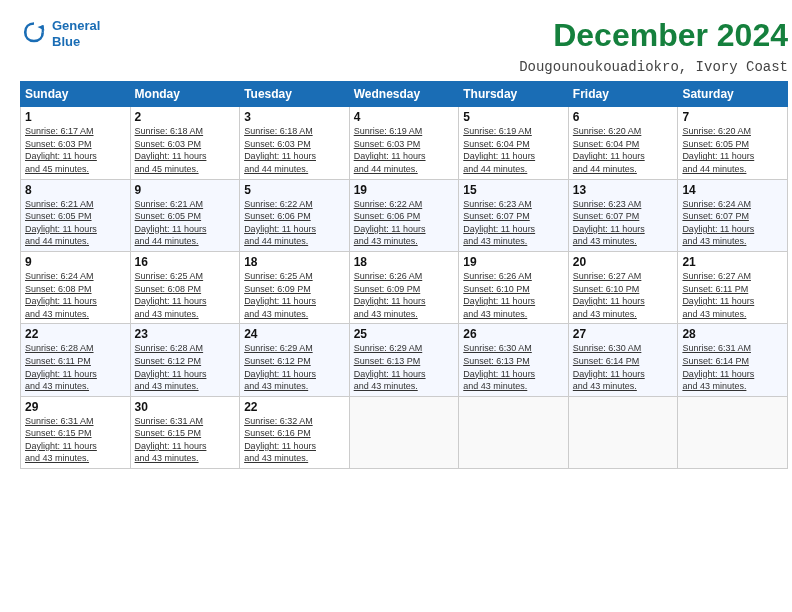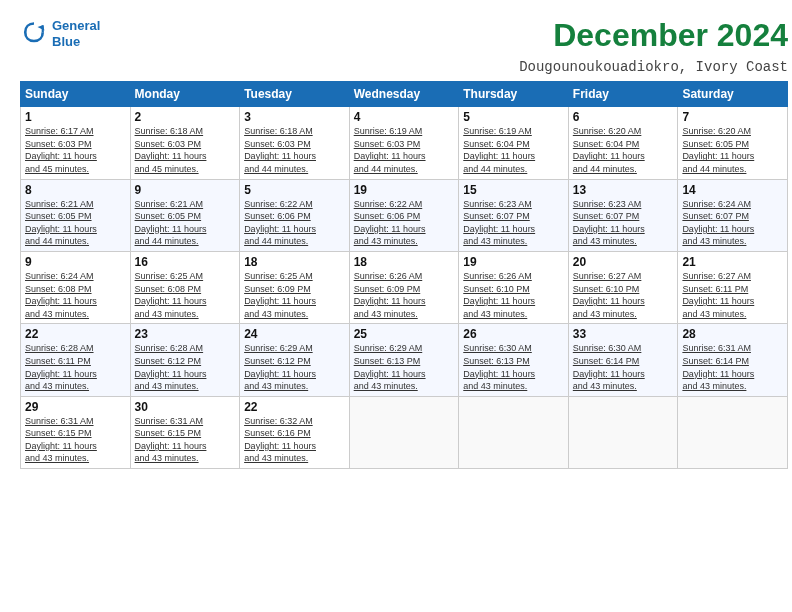--- a/index.html
+++ b/index.html
@@ -316,21 +316,21 @@
 and 43 minutes.</div>
           </td>
           <td>
             <span class="day-num">26</span>
             <div class="day-info" style="white-space: pre-line;">Sunrise: 6:30 AM
 Sunset: 6:13 PM
 Daylight: 11 hours
 and 43 minutes.</div>
           </td>
           <td>
-            <span class="day-num">33</span>
+            <span class="day-num">27</span>
             <div class="day-info" style="white-space: pre-line;">Sunrise: 6:30 AM
 Sunset: 6:14 PM
 Daylight: 11 hours
 and 43 minutes.</div>
           </td>
           <td>
             <span class="day-num">28</span>
             <div class="day-info" style="white-space: pre-line;">Sunrise: 6:31 AM
 Sunset: 6:14 PM
 Daylight: 11 hours

